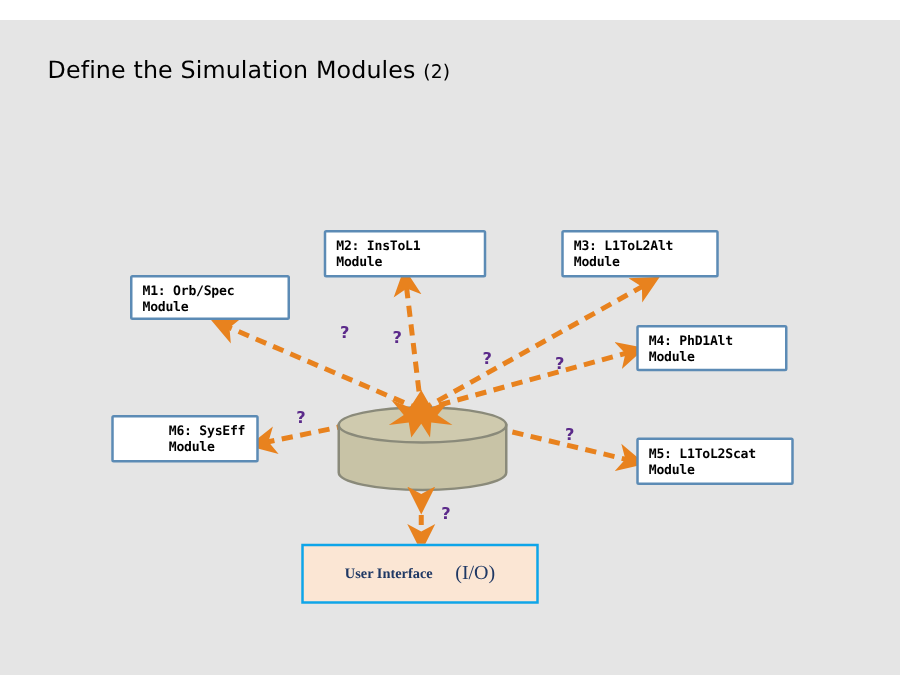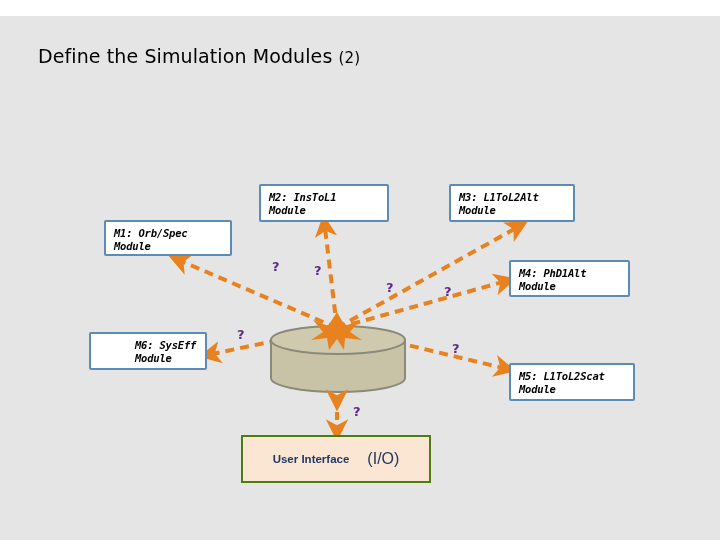--- a/index.html
+++ b/index.html
@@ -79,27 +79,27 @@
     border-radius: 2px;
     padding: 5px 0 4px 8px;
     font-family: "DejaVu Sans Mono", monospace;
     font-size: 10.5px;
     font-weight: bold;
     line-height: 13px;
     color: #000000;
     letter-spacing: -0.2px;
     z-index: 6;
   }
-  .module-box .ln { display: block; white-space: pre; font-style: italic; }
+  .module-box .ln { display: block; white-space: pre; }
 
   #module-m1 { left: 104px; top: 204px; width: 128px; height: 36px; }
   #module-m2 { left: 259px; top: 168px; width: 130px; height: 38px; }
   #module-m3 { left: 449px; top: 168px; width: 126px; height: 38px; }
   #module-m4 { left: 509px; top: 244px; width: 121px; height: 37px; }
-  #module-m5 { left: 509px; top: 334px; width: 126px; height: 38px; margin-top: 13px; }
+  #module-m5 { left: 509px; top: 334px; width: 126px; height: 38px; }
   #module-m6 { left: 89px; top: 316px; width: 118px; height: 38px; padding-left: 44px; }
 
   
   #temp-data {
     position: absolute;
     left: 271px;
     top: 313px;
     width: 134px;
     height: 62px;
     z-index: 5;
@@ -119,25 +119,25 @@
 
   
   #user-interface {
     position: absolute;
     left: 241px;
     top: 419px;
     width: 190px;
     height: 48px;
     box-sizing: border-box;
     background: #fbe6d4;
-    border: 2px solid #4d7c0f;
+    border: 2px solid #0ea5e9;
     display: flex;
     align-items: center;
     justify-content: center;
-    font-family: Liberation Sans, sans-serif;
+    font-family: Liberation Serif, serif;
     font-size: 11.5px;
     font-weight: bold;
     color: #1f3864;
     z-index: 6;
   }
   #user-interface .ui-suffix {
     font-weight: normal;
     font-size: 16px;
     margin-left: 18px;
   }

